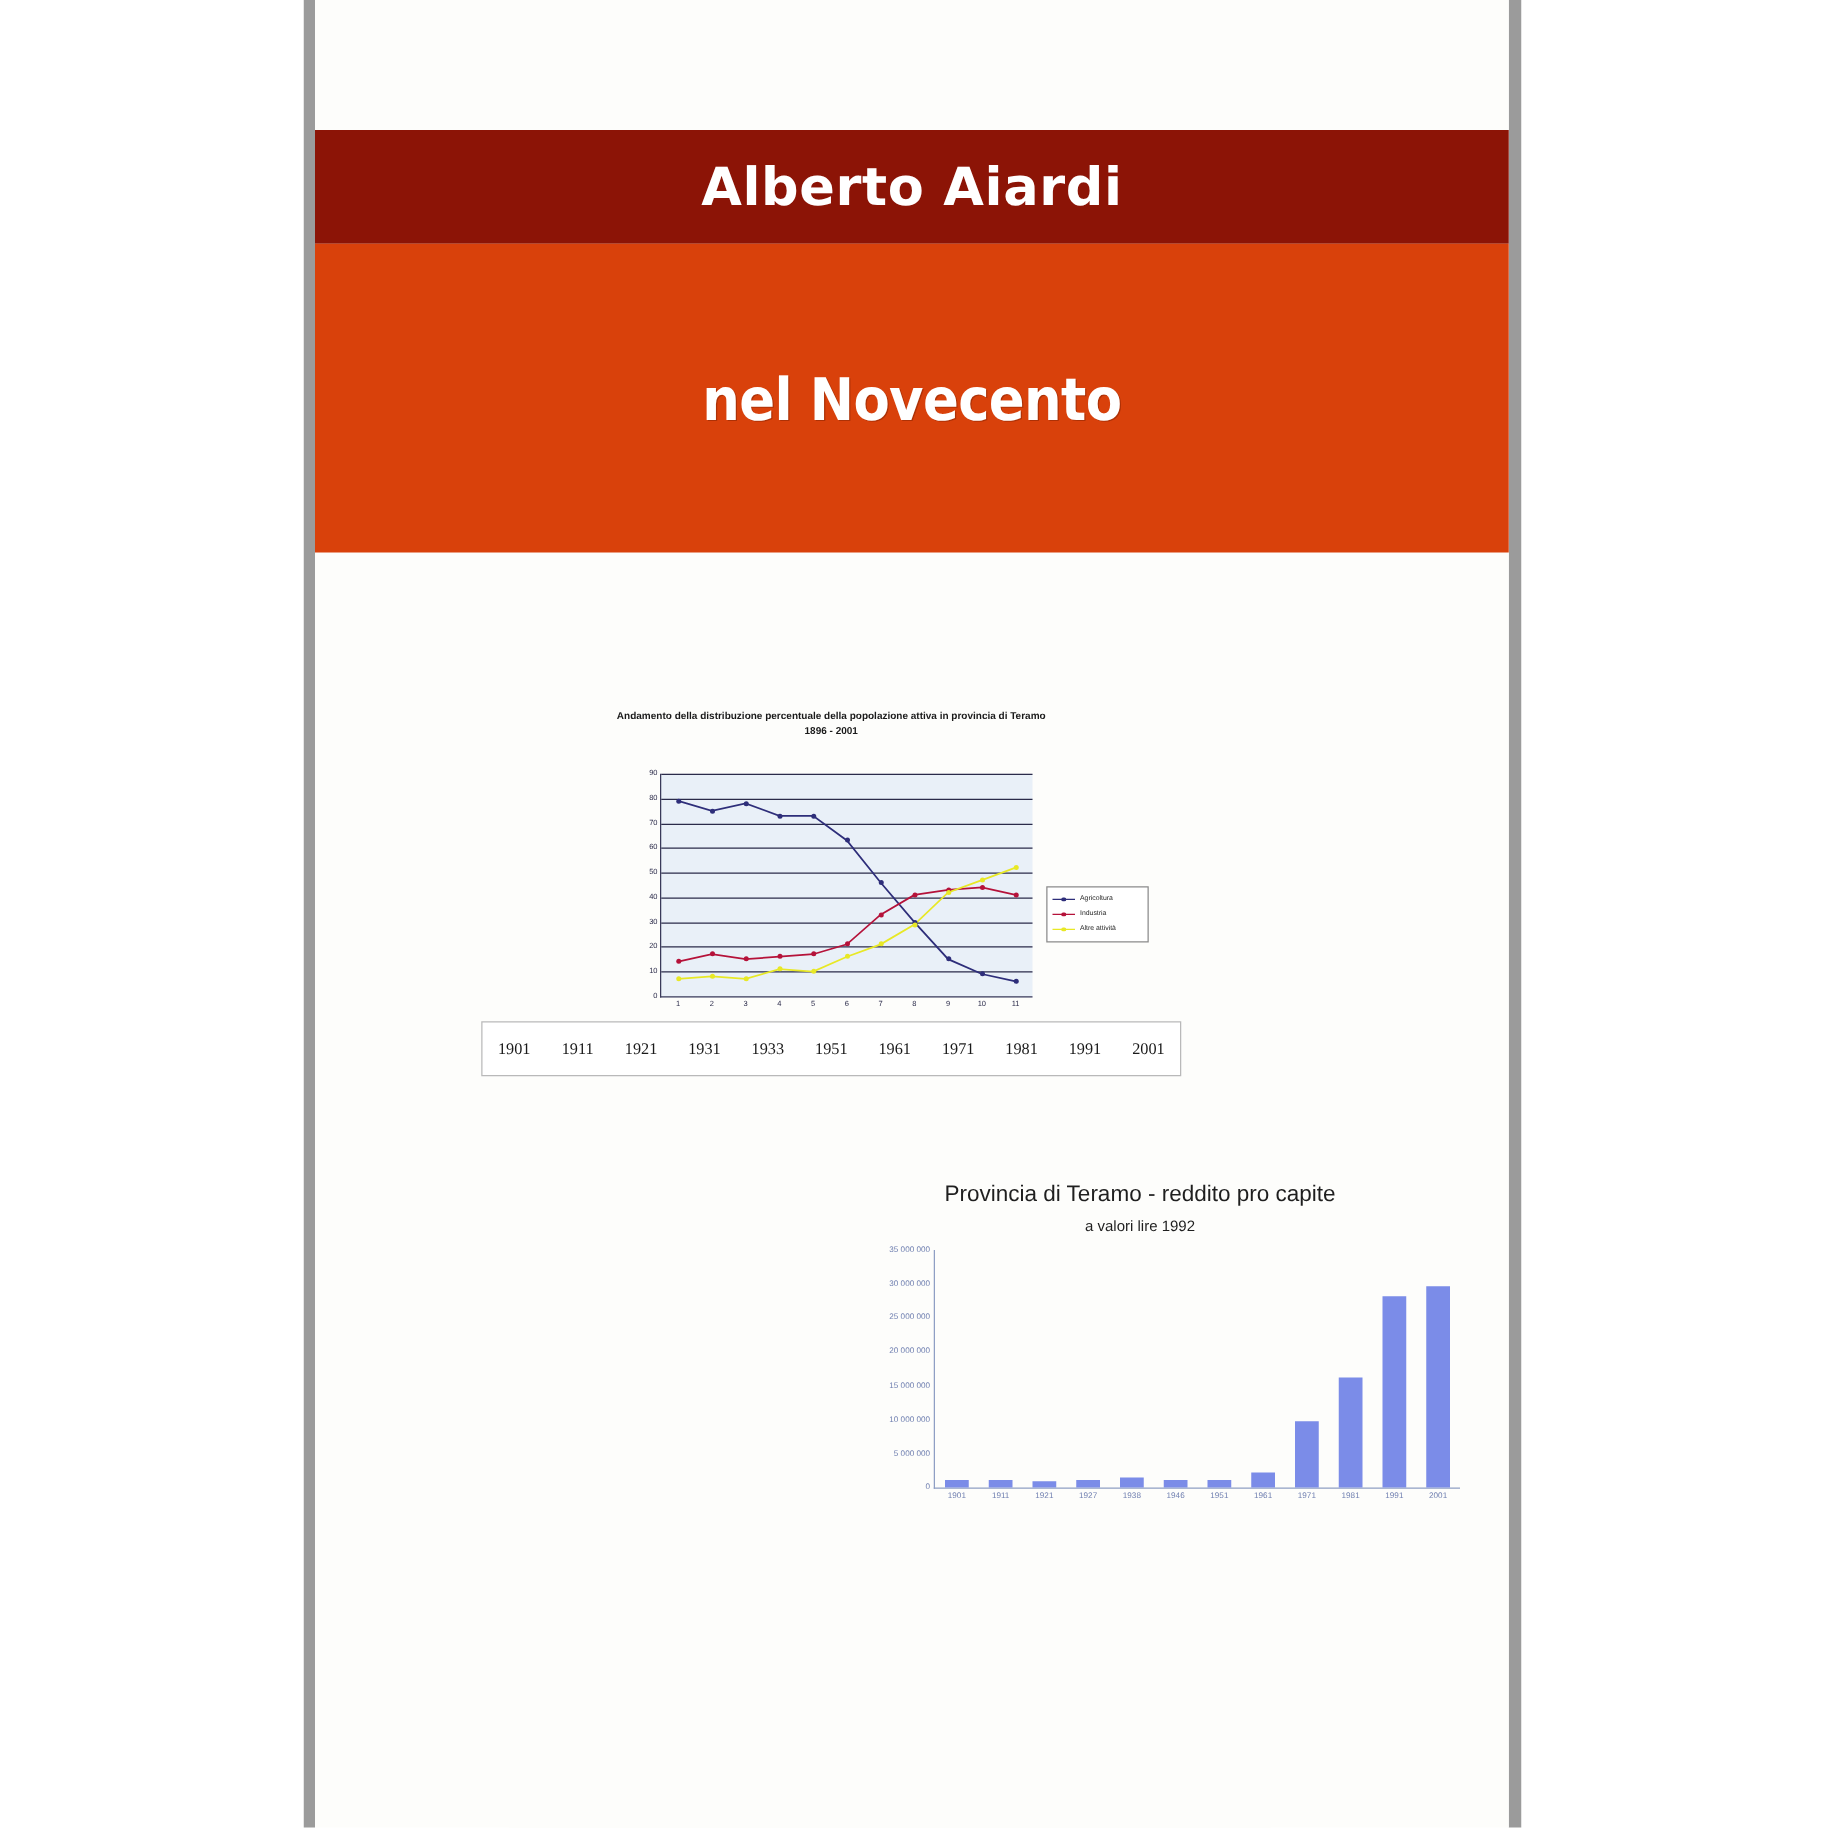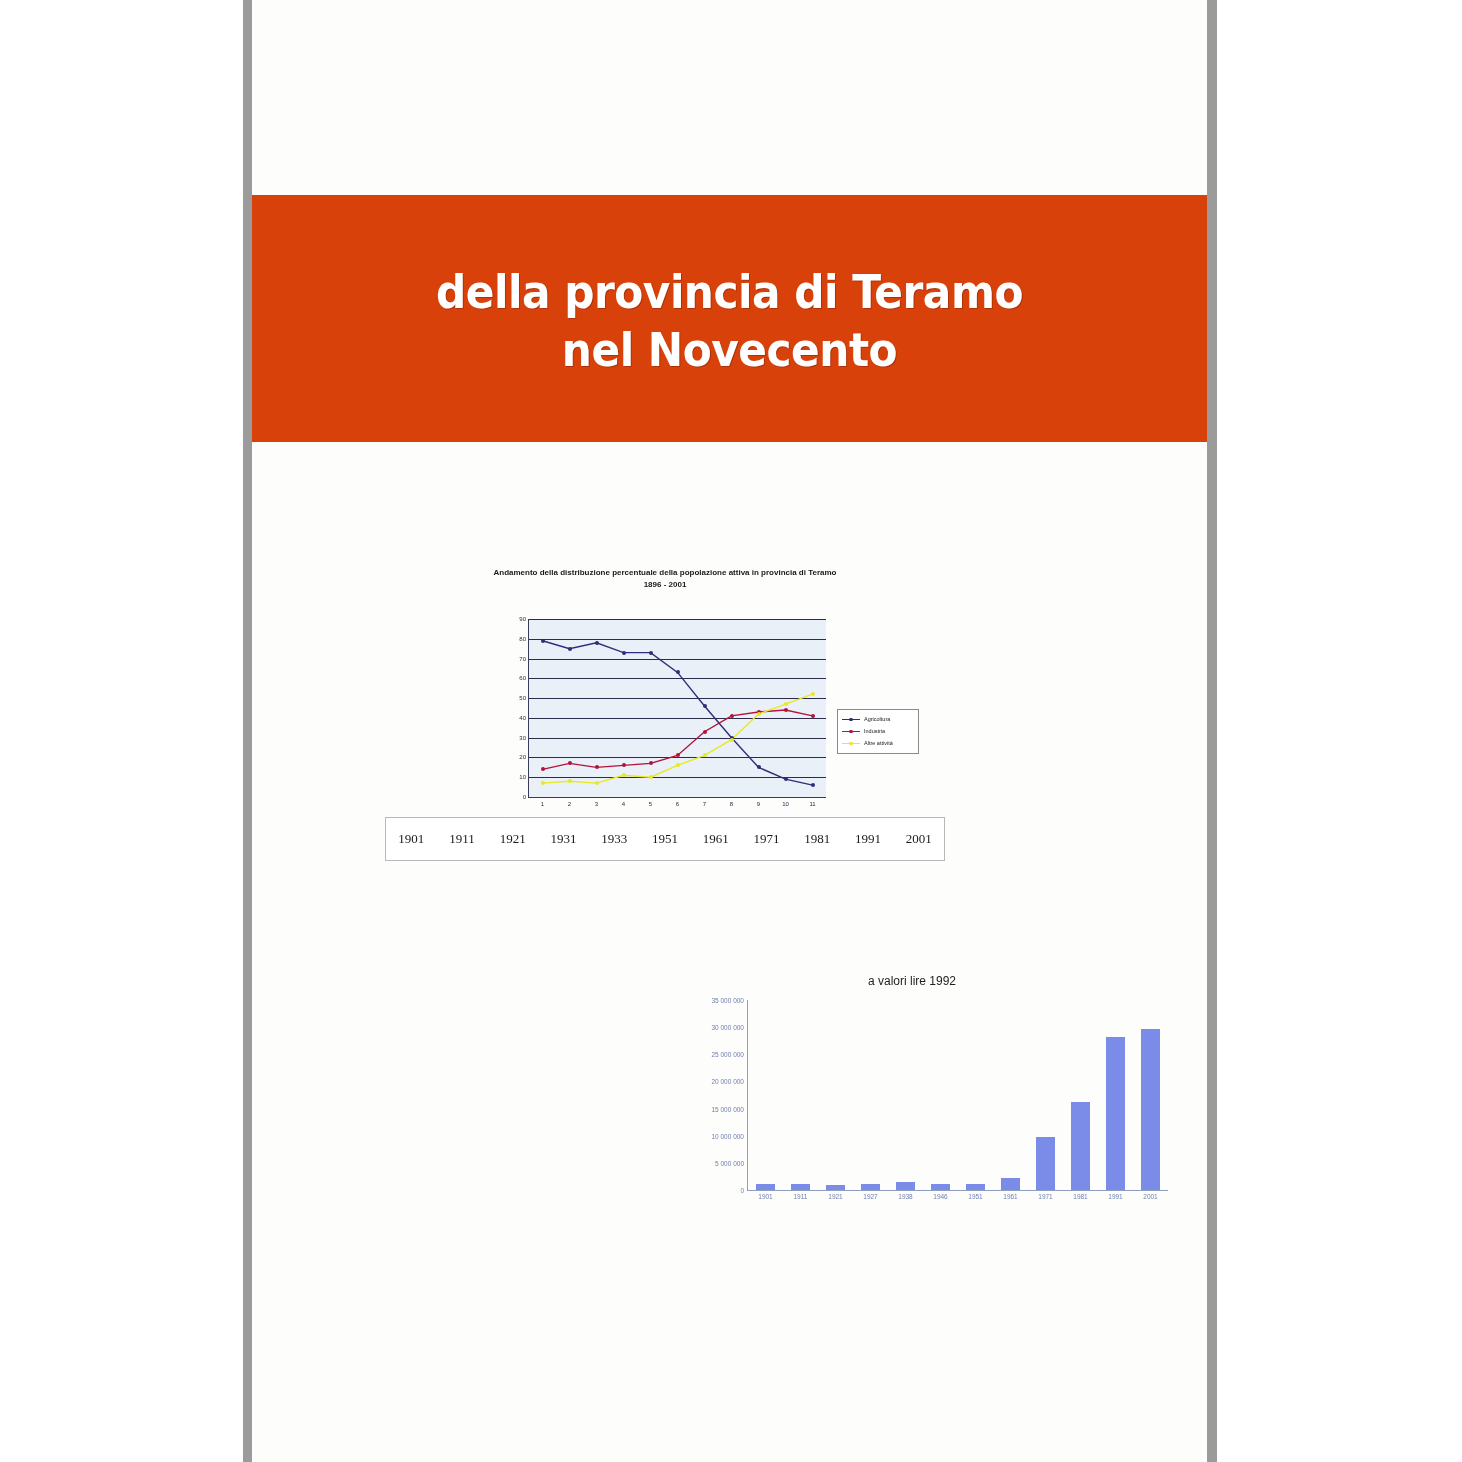--- a/index.html
+++ b/index.html
@@ -288,23 +288,25 @@
 </head>
 <body>
 
 <div id="page">
 
   <div class="spine-left"></div>
   <div class="spine-right"></div>
 
   <div class="cover">
 
+    <div class="author-band">
+      <div class="author-name">Alberto Aiardi</div>
+    </div>
 
     <div class="title-band">
-      <div class="title-line">della provincia di Teramo</div>
       <div class="title-line">nel Novecento</div>
     </div>
 
     <div class="chart1">
       <div class="c1-title">
         <span>Andamento della distribuzione percentuale della popolazione attiva in provincia di Teramo</span><br>
         <span>1896 - 2001</span>
       </div>
 
       <div class="plot-area" id="c1-plot">
@@ -409,20 +411,21 @@
           <div class="year-cell">1951</div>
           <div class="year-cell">1961</div>
           <div class="year-cell">1971</div>
           <div class="year-cell">1981</div>
           <div class="year-cell">1991</div>
           <div class="year-cell">2001</div>
         </div>
     </div>
 
     <div class="chart2">
+      <div class="c2-title">Provincia di Teramo -  reddito pro capite</div>
       <div class="c2-sub">a valori lire 1992</div>
       <div class="c2-plot" id="c2-plot">
           <div class="c2-ytick" style="top: 190px;">0</div>
           <div class="c2-ytick" style="top: 162.857px;">5 000 000</div>
           <div class="c2-ytick" style="top: 135.714px;">10 000 000</div>
           <div class="c2-ytick" style="top: 108.571px;">15 000 000</div>
           <div class="c2-ytick" style="top: 81.4286px;">20 000 000</div>
           <div class="c2-ytick" style="top: 54.2857px;">25 000 000</div>
           <div class="c2-ytick" style="top: 27.1429px;">30 000 000</div>
           <div class="c2-ytick" style="top: 0px;">35 000 000</div>

